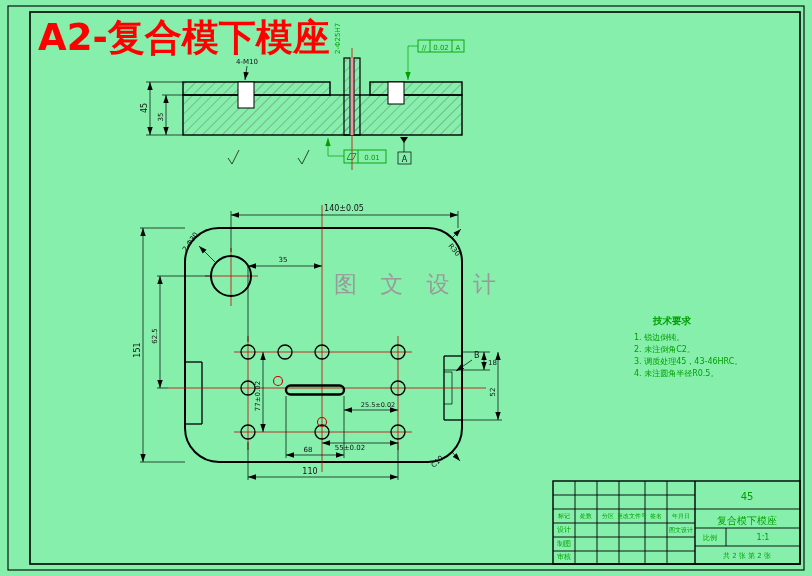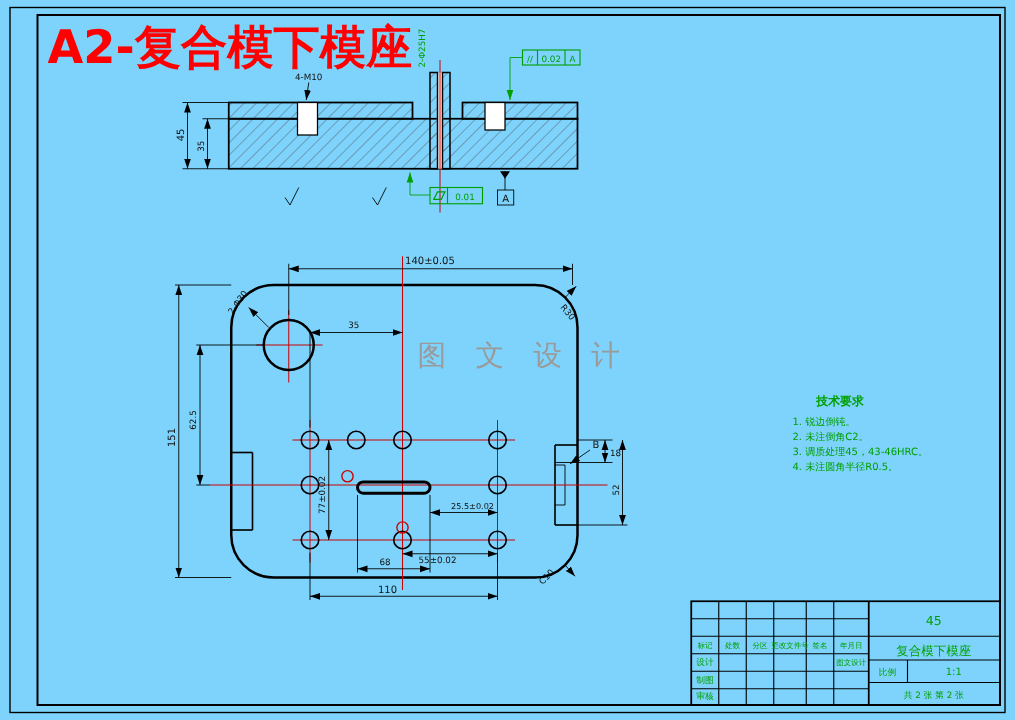--- a/index.html
+++ b/index.html
@@ -1,16 +1,16 @@
 <!DOCTYPE html>
 <html><head>
 <meta charset="utf-8">
 <style>
   html,body{margin:0;padding:0;background:#e8e8e8;}
-  .sheet{position:relative;width:812px;height:576px;background:#7dd3fc;margin:0 auto;overflow:hidden;}
+  .sheet{position:relative;width:812px;height:576px;background:#86efac;margin:0 auto;overflow:hidden;}
   svg{display:block;}
   text{font-family:"DejaVu Sans","Liberation Sans",sans-serif;}
   .main-title{font-size:37px;font-weight:bold;fill:#ff0000;}
   .watermark{font-size:23px;fill:#9a9a9a;letter-spacing:8px;}
   .frame1{fill:none;stroke:#000;stroke-width:1.6;}
   .frame2{fill:none;stroke:#000;stroke-width:1.1;}
   .thick{fill:none;stroke:#000;stroke-width:2;}
   .med{fill:none;stroke:#000;stroke-width:1.3;}
   .thin{fill:none;stroke:#000;stroke-width:0.7;}
   .slot{fill:none;stroke:#000;stroke-width:2.4;}

